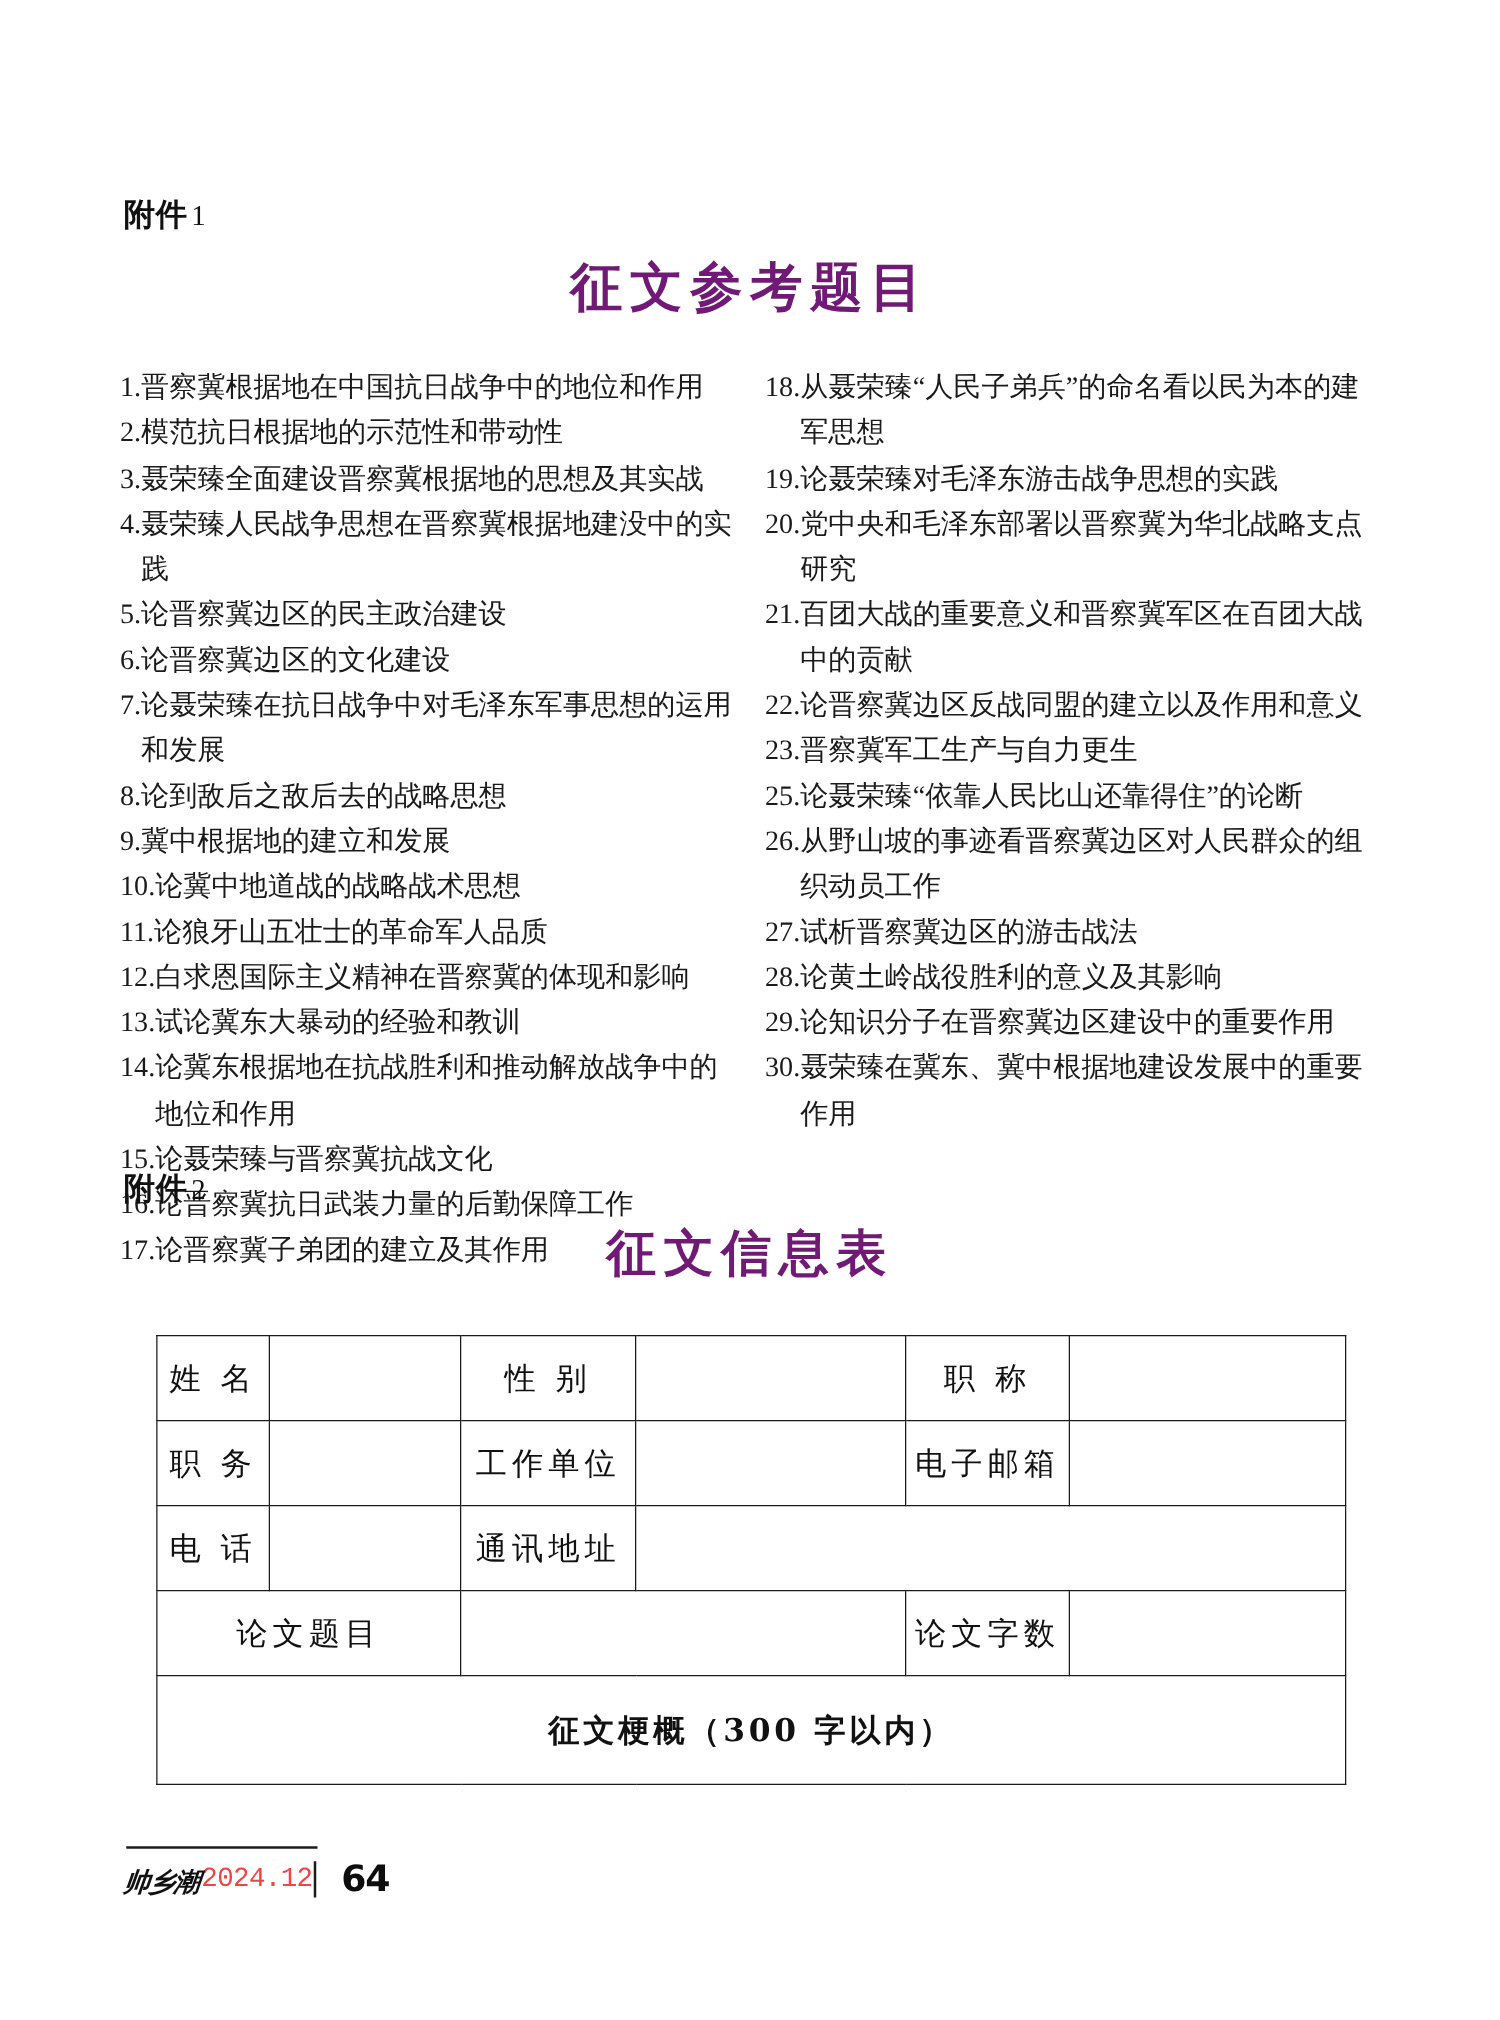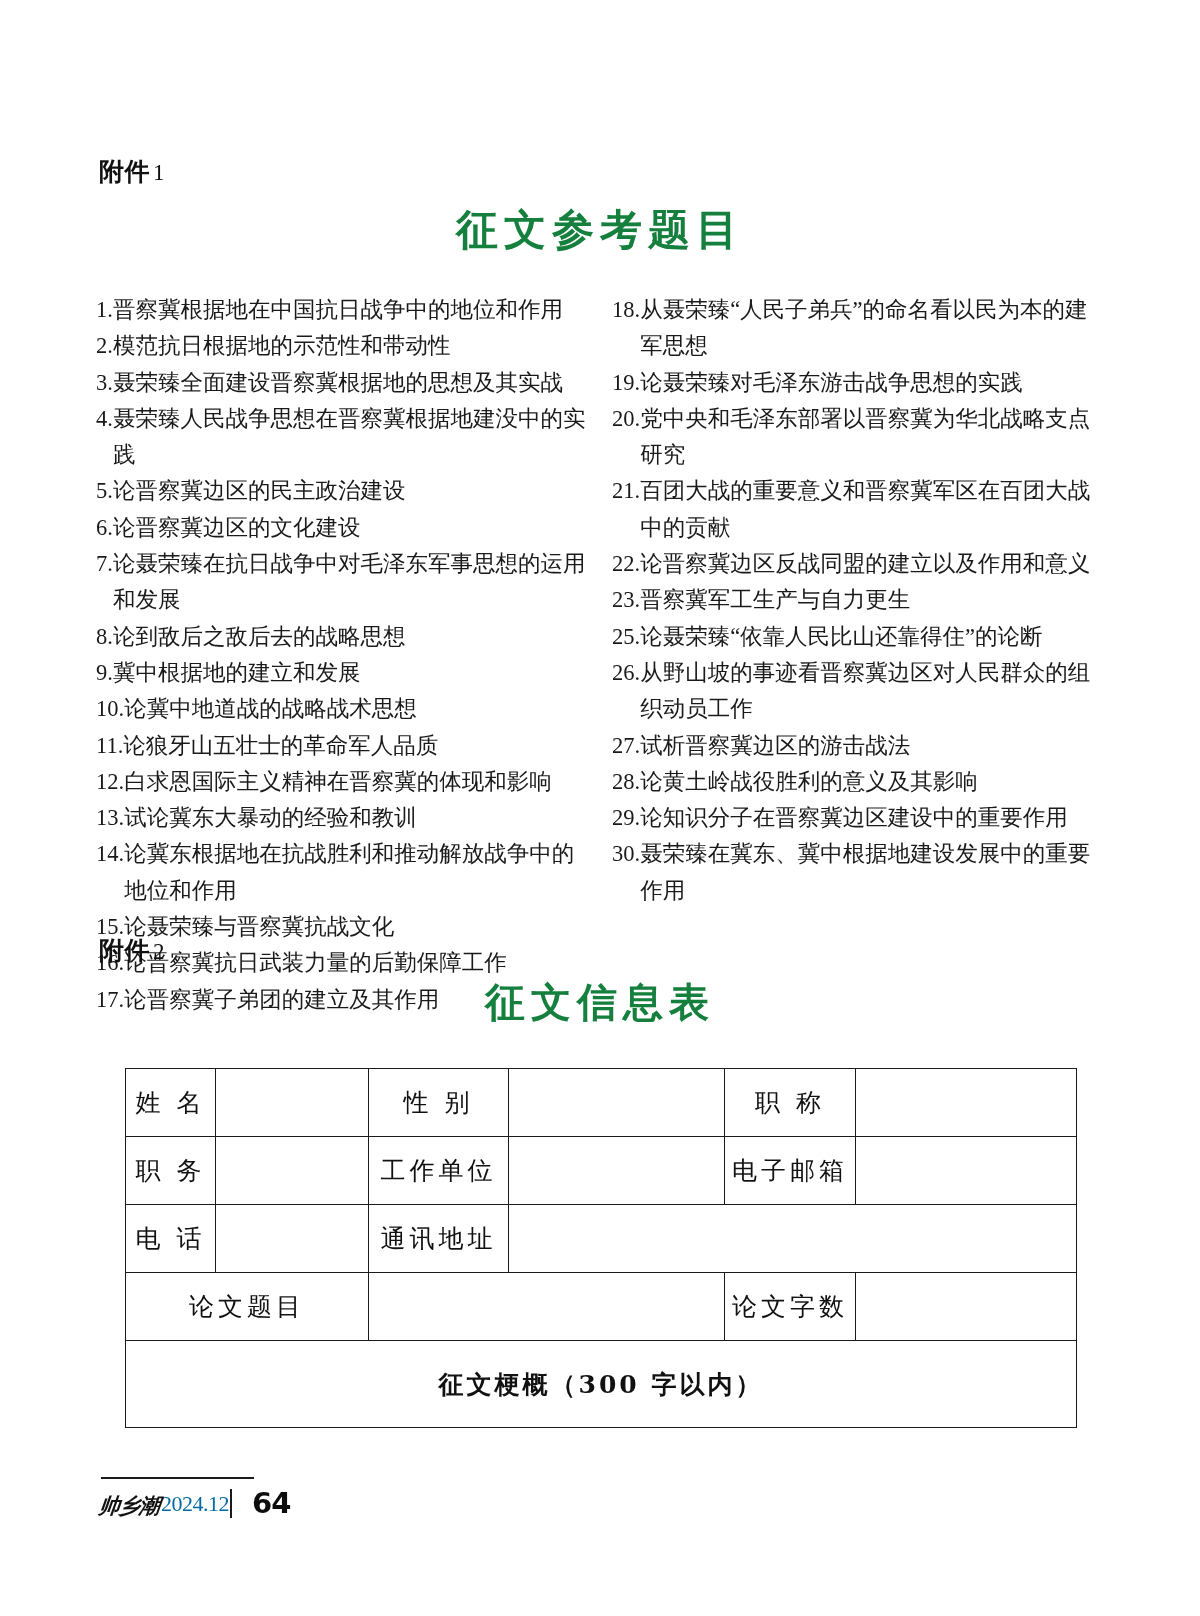--- a/index.html
+++ b/index.html
@@ -41,21 +41,21 @@
   }
 
   
   .doc-heading {
     position: absolute;
     left: 0;
     width: 1200px;
     text-align: center;
     font-family: "DejaVu Sans", "Liberation Sans", sans-serif;
     font-weight: bold;
-    color: #15803d;
+    color: #701a75;
     letter-spacing: 6px;
   }
   #heading-1 { top: 202px; font-size: 42px; }
   #heading-2 { top: 975px; font-size: 40px; }
 
   
   .topic-columns {
     position: absolute;
     top: 292px;
     left: 96px;
@@ -126,23 +126,23 @@
     font-style: italic;
     font-weight: bold;
     font-size: 21px;
     color: #111;
     line-height: 1;
     padding-bottom: 2px;
     letter-spacing: -1px;
     transform: skewX(-6deg);
   }
   .footer-date {
-    font-family: Liberation Serif, serif;
+    font-family: Liberation Mono, monospace;
     font-size: 22px;
-    color: #0369a1;
+    color: #ef4444;
     line-height: 1;
     padding: 0 1px 3px 2px;
     letter-spacing: -0.5px;
   }
   .footer-rule {
     position: absolute;
     left: 101px;
     top: 1477px;
     width: 153px;
     height: 2px;

